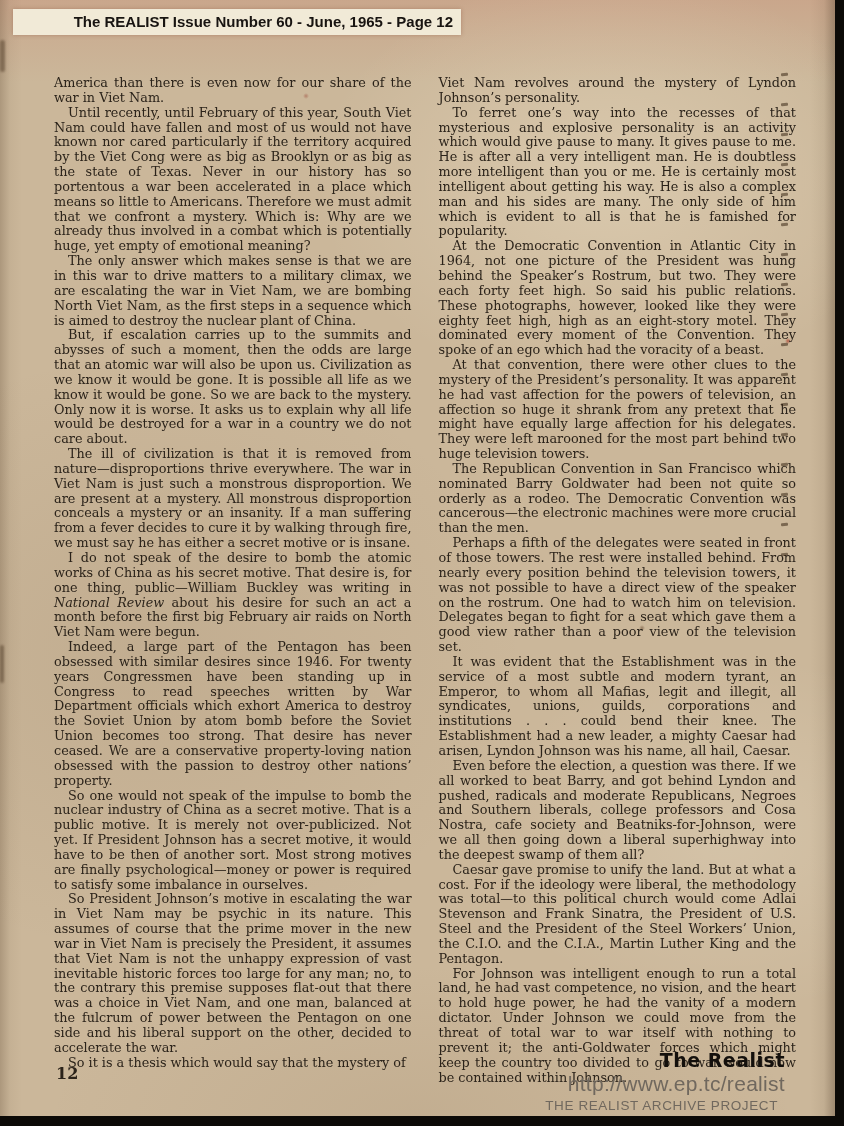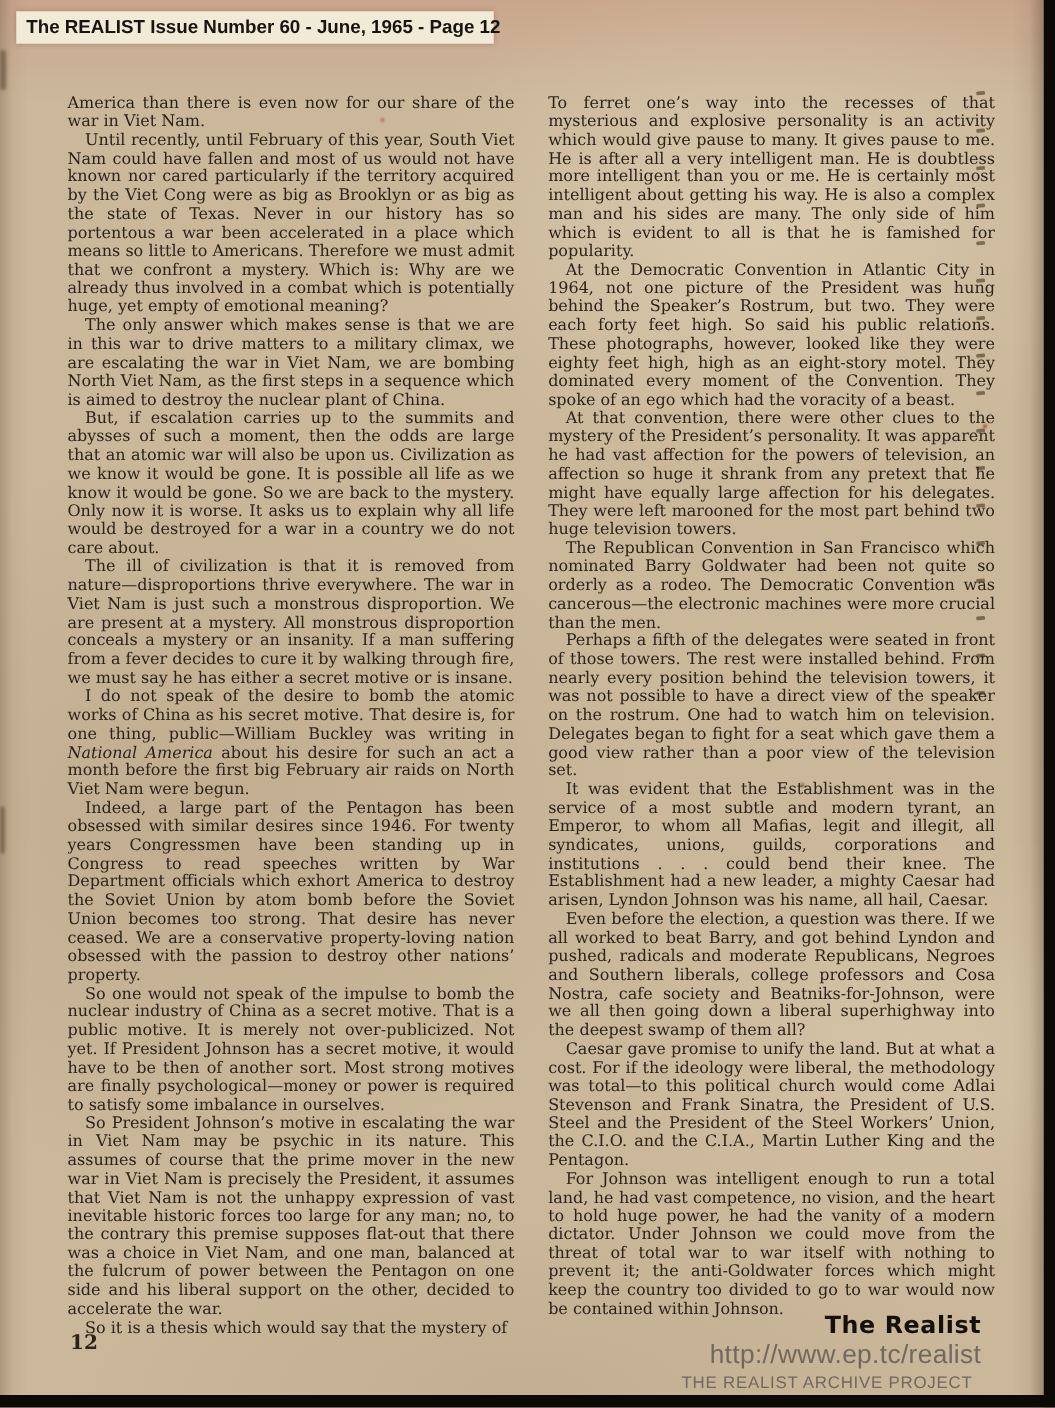--- a/index.html
+++ b/index.html
@@ -28,21 +28,21 @@
       radial-gradient(circle 2px at 642px 628px, rgba(100,70,45,0.55), transparent 3px),
       radial-gradient(circle 2px at 92px 1016px, rgba(100,70,45,0.45), transparent 3px),
       radial-gradient(circle 2px at 306px 96px, rgba(150,60,45,0.45), transparent 3px),
       linear-gradient(90deg, rgba(92,70,48,0.28), rgba(92,70,48,0.06) 10px, rgba(92,70,48,0) 22px),
       linear-gradient(270deg, rgba(80,60,40,0.35) 10px, rgba(80,60,40,0.08) 20px, rgba(80,60,40,0) 34px),
       linear-gradient(180deg, var(--tint) 0px, rgba(197,108,88,0.10) 40px, rgba(197,108,88,0) 82px),
       var(--paper);
     overflow:hidden;
   }
   .banner{
-    position:absolute;left:13px;top:9px;width:382px;box-sizing:border-box;
+    position:absolute;left:13px;top:9px;width:448px;box-sizing:border-box;
     background:var(--label-bg);
     padding:4px 8px 5px;
     text-align:right;
     box-shadow:0 0 4px rgba(120,60,40,0.35);
     color:var(--banner-ink);
     font-family:"Liberation Sans", sans-serif;
   }
   .banner-l1{font-size:15px;font-weight:700;line-height:17px;white-space:nowrap;}
   .banner-l2{font-size:11.5px;font-weight:700;line-height:14px;white-space:nowrap;color:#242019;}
   .columns{
@@ -101,27 +101,28 @@
     <div class="banner-l1">The REALIST Issue Number 60 - June, 1965 - Page 12</div>
   </div>
 
   <div class="columns">
     <div class="col">
         <p>America than there is even now for our share of the war in Viet Nam.</p>
         <p>Until recently, until February of this year, South Viet Nam could have fallen and most of us would not have known nor cared particularly if the territory acquired by the Viet Cong were as big as Brooklyn or as big as the state of Texas. Never in our history has so portentous a war been accelerated in a place which means so little to Americans. Therefore we must admit that we confront a mystery. Which is: Why are we already thus involved in a combat which is potentially huge, yet empty of emotional meaning?</p>
         <p>The only answer which makes sense is that we are in this war to drive matters to a military climax, we are escalating the war in Viet Nam, we are bombing North Viet Nam, as the first steps in a sequence which is aimed to destroy the nuclear plant of China.</p>
         <p>But, if escalation carries up to the summits and abysses of such a moment, then the odds are large that an atomic war will also be upon us. Civilization as we know it would be gone. It is possible all life as we know it would be gone. So we are back to the mystery. Only now it is worse. It asks us to explain why all life would be destroyed for a war in a country we do not care about.</p>
         <p>The ill of civilization is that it is removed from nature—disproportions thrive everywhere. The war in Viet Nam is just such a monstrous disproportion. We are present at a mystery. All monstrous disproportion conceals a mystery or an insanity. If a man suffering from a fever decides to cure it by walking through fire, we must say he has either a secret motive or is insane.</p>
-        <p>I do not speak of the desire to bomb the atomic works of China as his secret motive. That desire is, for one thing, public—William Buckley was writing in <i>National America</i> about his desire for such an act a month before the first big February air raids on North Viet Nam were begun.</p>
+        <p>I do not speak of the desire to bomb the atomic works of China as his secret motive. That desire is, for one thing, public—William Buckley was writing in <i>National Review</i> about his desire for such an act a month before the first big February air raids on North Viet Nam were begun.</p>
         <p>Indeed, a large part of the Pentagon has been obsessed with similar desires since 1946. For twenty years Congressmen have been standing up in Congress to read speeches written by War Department officials which exhort America to destroy the Soviet Union by atom bomb before the Soviet Union becomes too strong. That desire has never ceased. We are a conservative property-loving nation obsessed with the passion to destroy other nations’ property.</p>
         <p>So one would not speak of the impulse to bomb the nuclear industry of China as a secret motive. That is a public motive. It is merely not over-publicized. Not yet. If President Johnson has a secret motive, it would have to be then of another sort. Most strong motives are finally psychological—money or power is required to satisfy some imbalance in ourselves.</p>
         <p>So President Johnson’s motive in escalating the war in Viet Nam may be psychic in its nature. This assumes of course that the prime mover in the new war in Viet Nam is precisely the President, it assumes that Viet Nam is not the unhappy expression of vast inevitable historic forces too large for any man; no, to the contrary this premise supposes flat-out that there was a choice in Viet Nam, and one man, balanced at the fulcrum of power between the Pentagon on one side and his liberal support on the other, decided to accelerate the war.</p>
         <p>So it is a thesis which would say that the mystery of</p>
       </div>
     <div class="col">
+        <p>Viet Nam revolves around the mystery of Lyndon Johnson’s personality.</p>
         <p>To ferret one’s way into the recesses of that mysterious and explosive personality is an activity which would give pause to many. It gives pause to me. He is after all a very intelligent man. He is doubtless more intelligent than you or me. He is certainly most intelligent about getting his way. He is also a complex man and his sides are many. The only side of him which is evident to all is that he is famished for popularity.</p>
         <p>At the Democratic Convention in Atlantic City in 1964, not one picture of the President was hung behind the Speaker’s Rostrum, but two. They were each forty feet high. So said his public relations. These photographs, however, looked like they were eighty feet high, high as an eight-story motel. They dominated every moment of the Convention. They spoke of an ego which had the voracity of a beast.</p>
         <p>At that convention, there were other clues to the mystery of the President’s personality. It was apparent he had vast affection for the powers of television, an affection so huge it shrank from any pretext that he might have equally large affection for his delegates. They were left marooned for the most part behind two huge television towers.</p>
         <p>The Republican Convention in San Francisco which nominated Barry Goldwater had been not quite so orderly as a rodeo. The Democratic Convention was cancerous—the electronic machines were more crucial than the men.</p>
         <p>Perhaps a fifth of the delegates were seated in front of those towers. The rest were installed behind. From nearly every position behind the television towers, it was not possible to have a direct view of the speaker on the rostrum. One had to watch him on television. Delegates began to fight for a seat which gave them a good view rather than a poor view of the television set.</p>
         <p>It was evident that the Establishment was in the service of a most subtle and modern tyrant, an Emperor, to whom all Mafias, legit and illegit, all syndicates, unions, guilds, corporations and institutions . . . could bend their knee. The Establishment had a new leader, a mighty Caesar had arisen, Lyndon Johnson was his name, all hail, Caesar.</p>
         <p>Even before the election, a question was there. If we all worked to beat Barry, and got behind Lyndon and pushed, radicals and moderate Republicans, Negroes and Southern liberals, college professors and Cosa Nostra, cafe society and Beatniks-for-Johnson, were we all then going down a liberal superhighway into the deepest swamp of them all?</p>
         <p>Caesar gave promise to unify the land. But at what a cost. For if the ideology were liberal, the methodology was total—to this political church would come Adlai Stevenson and Frank Sinatra, the President of U.S. Steel and the President of the Steel Workers’ Union, the C.I.O. and the C.I.A., Martin Luther King and the Pentagon.</p>
         <p>For Johnson was intelligent enough to run a total land, he had vast competence, no vision, and the heart to hold huge power, he had the vanity of a modern dictator. Under Johnson we could move from the threat of total war to war itself with nothing to prevent it; the anti-Goldwater forces which might keep the country too divided to go to war would now be contained within Johnson.</p>
       </div>

